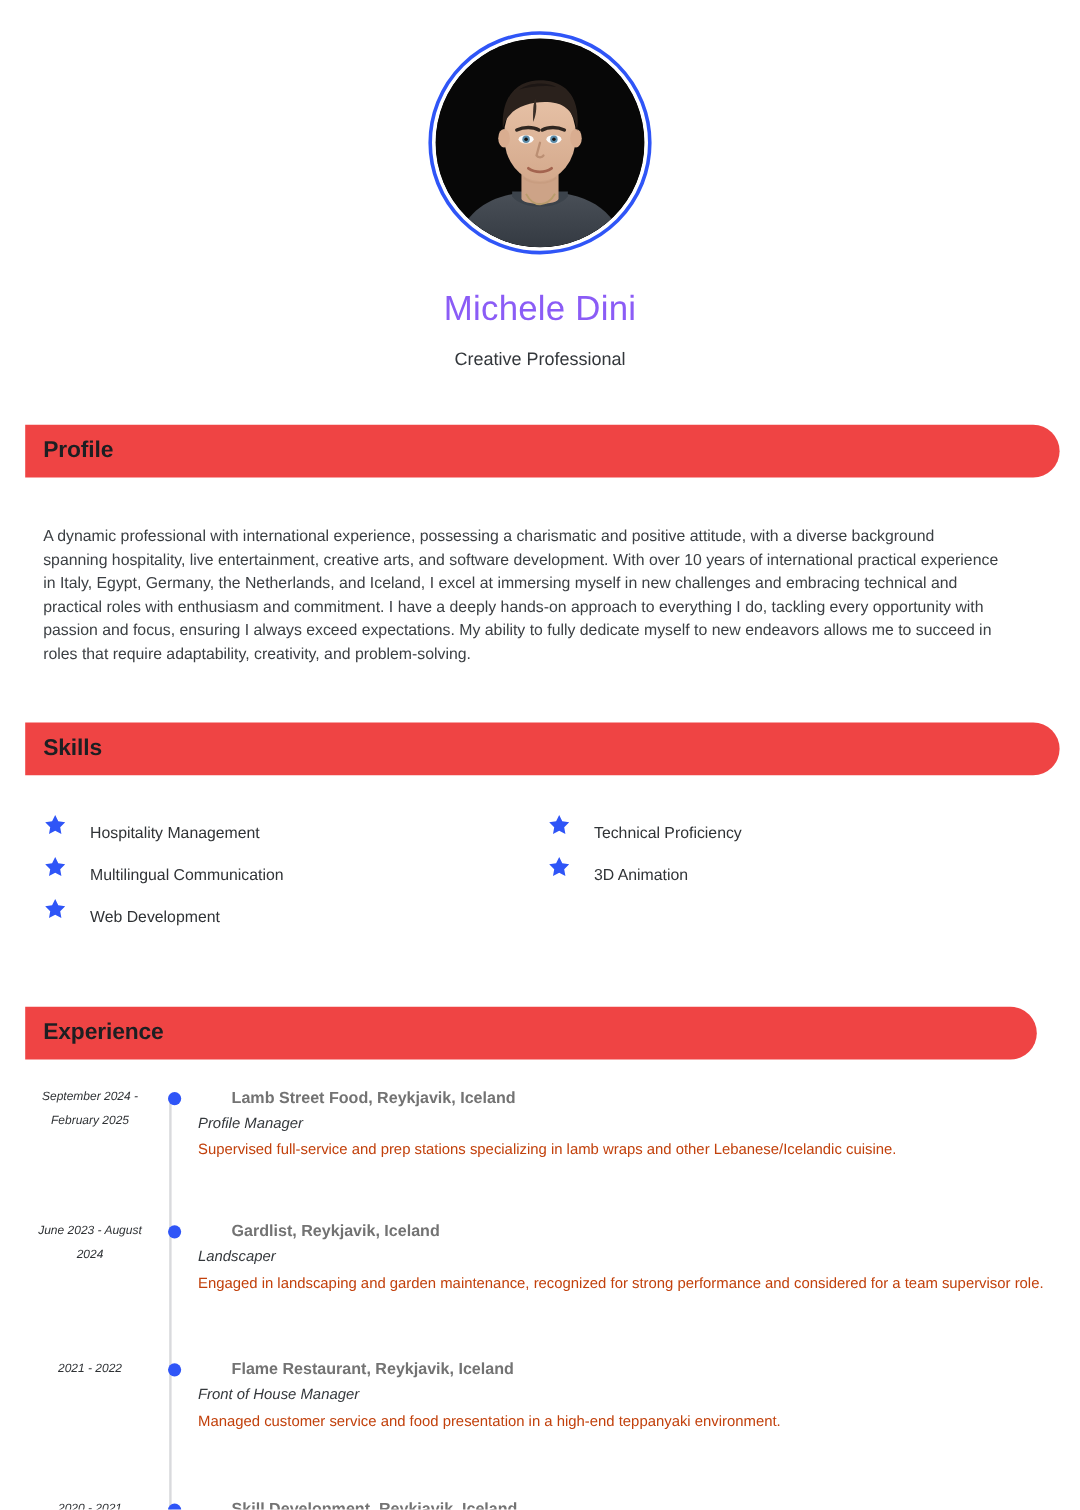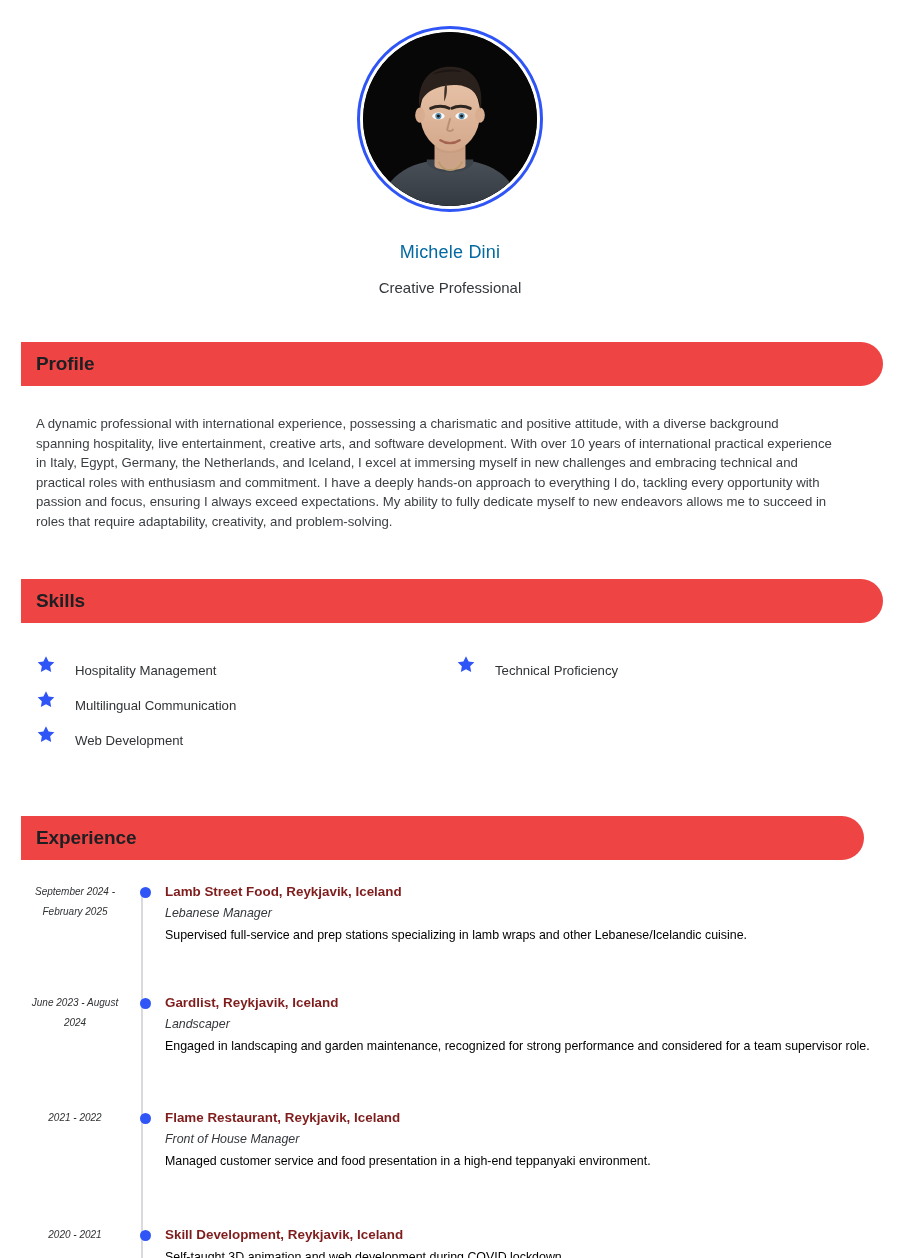--- a/index.html
+++ b/index.html
@@ -38,23 +38,23 @@
     height: 100%;
     border-radius: 50%;
     overflow: hidden;
     background: #050505;
     position: relative;
   }
   .avatar svg { display: block; width: 100%; height: 100%; }
 
   .person-name {
     margin-top: 30px;
-    font-size: 18px;
+    font-size: 29px;
     font-weight: 400;
-    color: #0369a1;
+    color: #8b5cf6;
     letter-spacing: .2px;
   }
   .person-title {
     margin-top: 16px;
     font-size: 15px;
     font-weight: 400;
     color: #33373b;
   }
 
   
@@ -74,21 +74,21 @@
   .section-title {
     font-size: 19px;
     font-weight: 700;
     color: #1d1f22;
     letter-spacing: -.1px;
   }
 
   
   #profile-section { margin-top: 46px; padding-left: 21px; }
   .profile-body {
-    margin-top: 28px;
+    margin-top: 39px;
     padding-left: 15px;
     padding-right: 18px;
     width: 832px;
     box-sizing: border-box;
     font-size: 13.2px;
     line-height: 19.6px;
     color: #3b3f43;
     text-align: left;
   }
 
@@ -169,33 +169,34 @@
     border-radius: 50%;
     background: #2f55f7;
   }
   .exp-content {
     flex: 1 1 auto;
     padding-right: 10px;
   }
   .exp-org {
     font-size: 13.4px;
     font-weight: 700;
-    color: #7f1d1d;
+    color: #737373;
     line-height: 20px;
+    margin-left: 28px;
   }
   .exp-role {
     font-size: 12.4px;
     font-style: italic;
     color: #34383c;
     line-height: 20px;
     margin-top: 1px;
   }
   .exp-desc {
     font-size: 12.4px;
-    color: #000000;
+    color: #c2410c;
     line-height: 20px;
     margin-top: 2px;
   }
   .exp-spacer-0 { height: 38px; }
   .exp-spacer-1 { height: 42px; }
   .exp-spacer-2 { height: 44px; }
 </style>
 </head>
 <body>
 
@@ -287,40 +288,46 @@
           <path d="M12 2.6l3.1 6.3 6.9 1-5 4.9 1.2 6.9L12 18.4 5.8 21.7 7 14.8l-5-4.9 6.9-1z" fill="#2f55f7"></path>
         </svg>
       <span class="skill-label">Web Development</span>
     </div>
     <div class="skill-item">
       <svg class="skill-star" viewBox="0 0 24 24">
           <path d="M12 2.6l3.1 6.3 6.9 1-5 4.9 1.2 6.9L12 18.4 5.8 21.7 7 14.8l-5-4.9 6.9-1z" fill="#2f55f7"></path>
         </svg>
       <span class="skill-label">Technical Proficiency</span>
     </div>
+    <div class="skill-item">
+      <svg class="skill-star" viewBox="0 0 24 24">
+          <path d="M12 2.6l3.1 6.3 6.9 1-5 4.9 1.2 6.9L12 18.4 5.8 21.7 7 14.8l-5-4.9 6.9-1z" fill="#2f55f7"></path>
+        </svg>
+      <span class="skill-label">3D Animation</span>
+    </div>
     <div class="skill-item"></div>
   </div>
 </div>
 
 <div class="section" id="experience-section">
   <div class="section-bar short">
     <span class="section-title">Experience</span>
   </div>
 
   <div class="timeline">
     <div class="timeline-line"></div>
 
     <div class="exp-item">
       <div class="exp-date">September 2024 - February 2025</div>
       <div class="exp-dot-col">
         <div class="exp-dot"></div>
       </div>
       <div class="exp-content">
         <div class="exp-org">Lamb Street Food, Reykjavik, Iceland</div>
-        <div class="exp-role">Lebanese Manager</div>
+        <div class="exp-role">Profile Manager</div>
         <div class="exp-desc">Supervised full-service and prep stations specializing in lamb wraps and other Lebanese/Icelandic cuisine.</div>
       </div>
     </div>
     <div class="exp-spacer-0"></div>
 
     <div class="exp-item">
       <div class="exp-date">June 2023 - August 2024</div>
       <div class="exp-dot-col">
         <div class="exp-dot"></div>
       </div>

